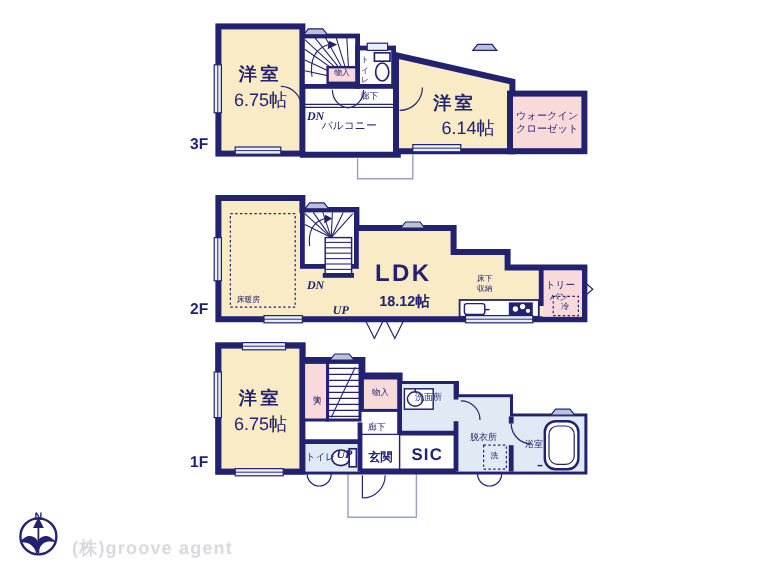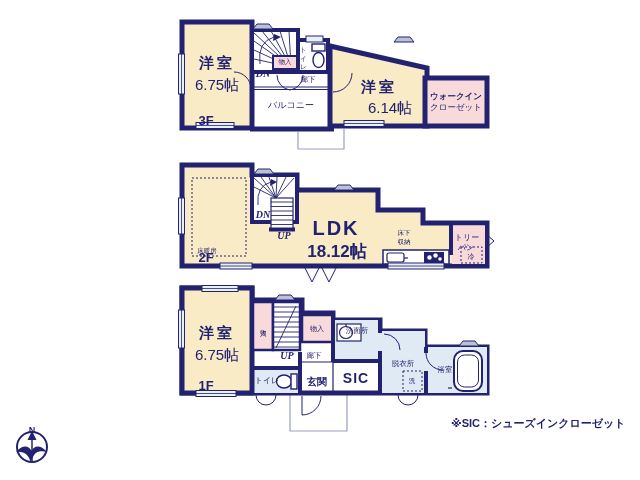--- a/index.html
+++ b/index.html
@@ -8,25 +8,25 @@
   svg.draw{position:absolute;left:0;top:0;width:640px;height:480px;}
   .lbl{position:absolute;transform:translate(-50%,-50%);white-space:nowrap;
        color:#232270;line-height:1;text-align:center;}
   .b{font-weight:bold;}
   .room{font-size:15px;font-weight:bold;letter-spacing:3px;}
   .size{font-size:15px;font-weight:normal;letter-spacing:0;}
   .sm{font-size:7px;}
   .sm8{font-size:8px;}
   .sm9{font-size:9px;}
   .stair{font-family:"Liberation Serif","DejaVu Serif",serif;font-style:italic;
-         font-weight:bold;font-size:10px;}
+         font-weight:bold;font-size:10px;margin-top:24px;}
   .vert{writing-mode:vertical-rl;text-orientation:upright;letter-spacing:1px;}
-  .floorlab{font-size:13px;font-weight:bold;margin-left:40px;}
+  .floorlab{font-size:13px;font-weight:bold;}
   .ldk{font-size:20px;font-weight:bold;letter-spacing:2px;}
-  .ldksize{font-size:17px;font-weight:bold;}
+  .ldksize{font-size:12px;font-weight:bold;}
   .wm{position:absolute;color:#d9d9de;font-size:15px;font-weight:bold;
       letter-spacing:1px;}
   .note{position:absolute;color:#232270;font-size:11px;font-weight:bold;}
   .nlab{position:absolute;transform:translate(-50%,-50%);color:#232270;
         font-size:9px;font-weight:bold;}
 </style>
 </head>
 <body>
 
 <div class="plan">
@@ -236,21 +236,21 @@
 
   <div class="lbl room" style="left:217px;top:62px;">洋室</div>
   <div class="lbl size" style="left:217px;top:84px;">6.75帖</div>
   <div class="lbl stair" style="left:263px;top:74px;">DN</div>
   <div class="lbl" style="left:285px;top:62px;font-size:6.5px;">物入</div>
   <div class="lbl vert" style="left:303px;top:55px;font-size:6.5px;">トイレ</div>
   <div class="lbl" style="left:308px;top:80px;font-size:7.5px;">廊下</div>
   <div class="lbl sm9" style="left:291px;top:105px;">バルコニー</div>
   <div class="lbl room" style="left:379px;top:86px;">洋室</div>
   <div class="lbl size" style="left:390px;top:107px;">6.14帖</div>
-  <div class="lbl" style="left:456px;top:96px;font-size:8.5px;font-weight:bold;">ウォークイン</div>
+  <div class="lbl" style="left:456px;top:96px;font-size:8.5px;">ウォークイン</div>
   <div class="lbl" style="left:456px;top:107px;font-size:8.5px;">クローゼット</div>
   <div class="lbl floorlab" style="left:166px;top:120px;">3F</div>
 
   <div class="lbl" style="left:207px;top:251px;font-size:6.5px;">床暖房</div>
   <div class="lbl stair" style="left:263px;top:215px;">DN</div>
   <div class="lbl stair" style="left:284px;top:236px;">UP</div>
   <div class="lbl ldk" style="left:336px;top:228px;">LDK</div>
   <div class="lbl ldksize" style="left:337px;top:251px;">18.12帖</div>
   <div class="lbl" style="left:404px;top:233px;font-size:6.5px;">床下</div>
   <div class="lbl" style="left:404px;top:242px;font-size:6.5px;">収納</div>
@@ -268,15 +268,15 @@
   <div class="lbl" style="left:357px;top:331px;font-size:7.5px;">洗面所</div>
   <div class="lbl sm8" style="left:267px;top:381px;">トイレ</div>
   <div class="lbl b" style="left:317px;top:382px;font-size:10px;">玄関</div>
   <div class="lbl b" style="left:356px;top:378px;font-size:14px;letter-spacing:1px;">SIC</div>
   <div class="lbl" style="left:403px;top:364px;font-size:7.5px;">脱衣所</div>
   <div class="lbl" style="left:412px;top:381px;font-size:6.5px;">洗</div>
   <div class="lbl" style="left:445px;top:370px;font-size:7.5px;">浴室</div>
   <div class="lbl floorlab" style="left:166px;top:385px;">1F</div>
 
   <div class="nlab" style="left:32px;top:430px;">N</div>
-  <div class="note" style="left:451px;top:416px;">※SIC：シューズインクローゼット</div>
+  <div class="wm" style="left:60px;top:448px;">(株)groove agent</div>
 
 </div>
 
 </body></html>

